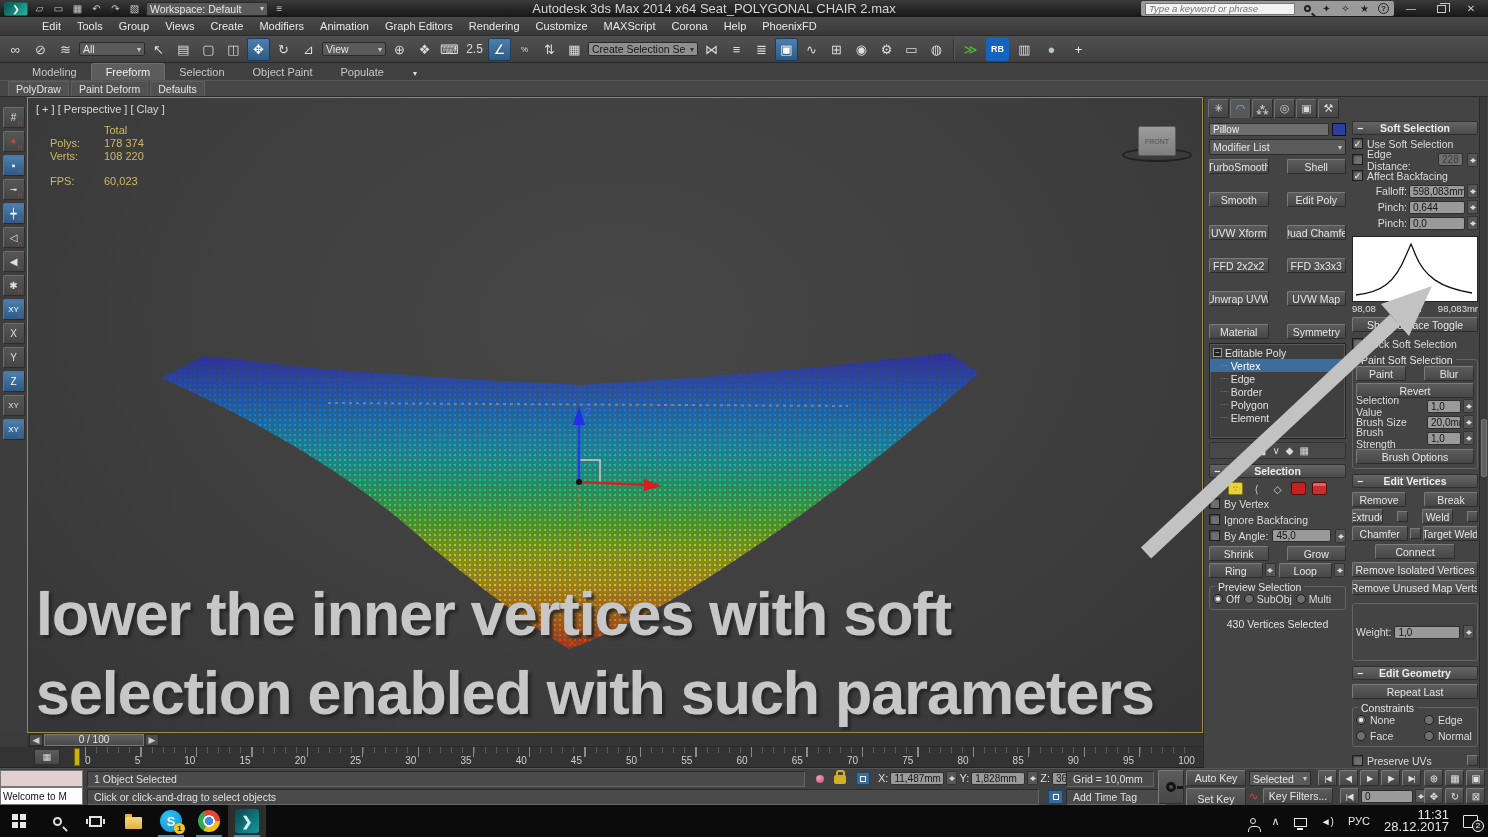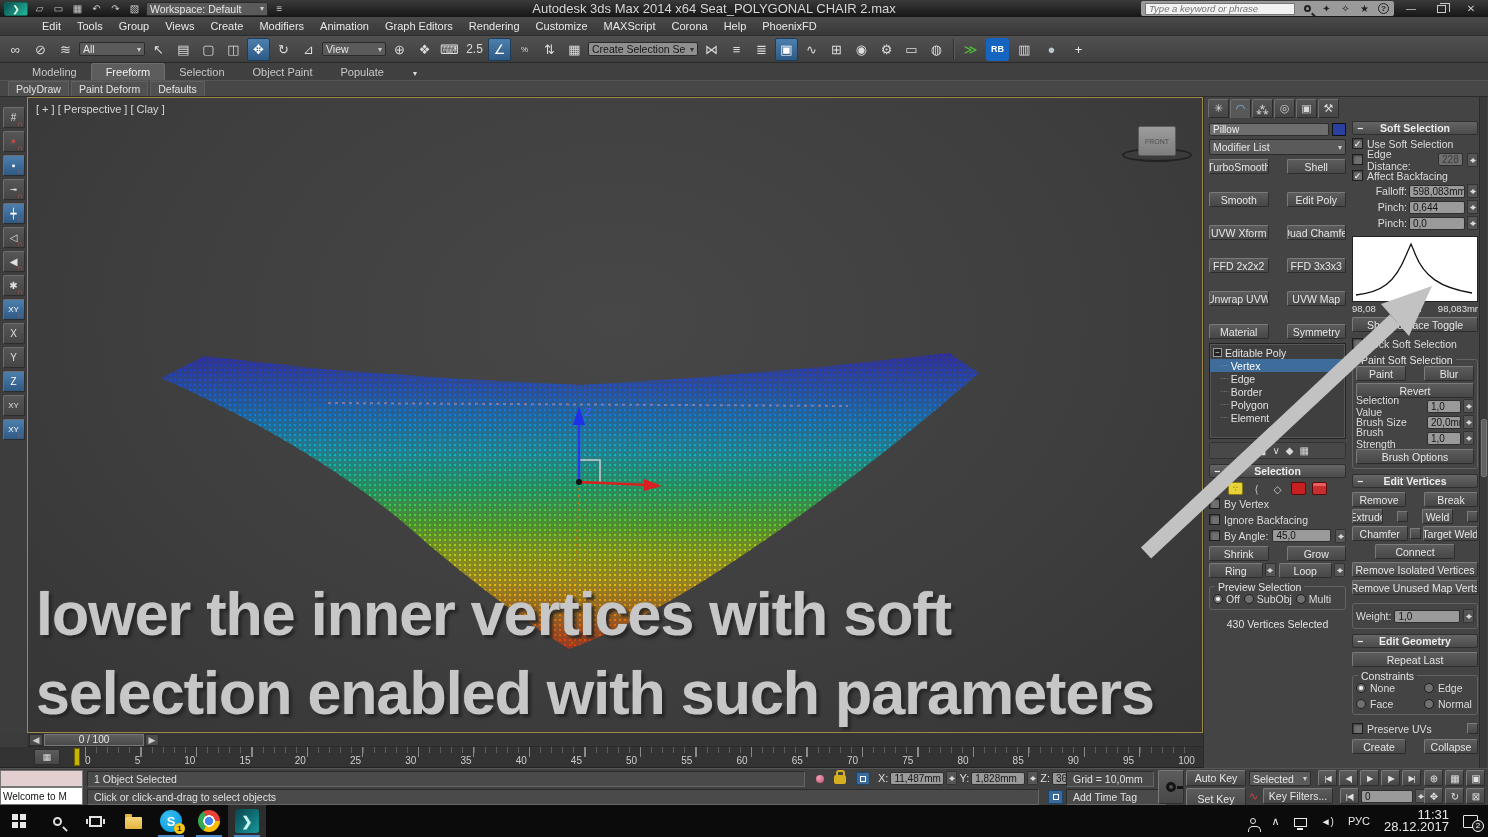--- a/index.html
+++ b/index.html
@@ -404,20 +404,34 @@
 
       </span>
       <span class="ltb on">
         <span style="font-size: 8px;" class="sm">XY</span>
         <span class="mg">∩</span>
       </span>
     </div>
 
   <div id="viewport">
     <div id="vplabel">[ + ] [ Perspective ] [ Clay ]</div>
+    <div id="vstats">
+      <div class="sg">
+        <span></span>
+          <span>Total</span>
+        <span>Polys:</span>
+          <span>178 374</span>
+        <span>Verts:</span>
+          <span>108 220</span>
+        <span style="height:12px"></span>
+          <span></span>
+        <span>FPS:</span>
+          <span>60,023</span>
+      </div>
+    </div>
     <div id="viewcube">
       <div class="ring"></div>
       <div class="cube">FRONT</div>
     </div>
     <svg id="meshsvg" width="880" height="330" viewBox="0 0 880 330">
       <defs>
         <linearGradient id="meshGrad" x1="0" y1="0" x2="0" y2="1">
           <stop offset="0%" stop-color="#2020dd"></stop>
             <stop offset="10%" stop-color="#1550f0"></stop>
             <stop offset="22%" stop-color="#0090ff"></stop>
@@ -712,21 +726,21 @@
       <div class="grid2" style="margin-top:2px;grid-template-columns:1fr 11px 1fr;gap:2px;align-items:center">
         <div class="btn3">Chamfer</div>
         <span class="setbox"></span>
         <div class="btn3">Target Weld</div>
       </div>
       <div class="row" style="justify-content:center;margin-top:3px">
         <div class="btn3" style="width:80px">Connect</div>
       </div>
       <div class="btn3" style="margin-top:3px">Remove Isolated Vertices</div>
       <div class="btn3" style="margin-top:3px">Remove Unused Map Verts</div>
-      <div class="grp" style="padding:4px 3px">
+      <div class="grp" style="padding:20px 3px">
         <div class="lfr" style="justify-content:flex-start;gap:3px">
           <span>Weight:</span>
           <span class="fld" style="flex:1">1,0</span>
           <span class="spin">
               <i></i>
               <i class="dn"></i>
             </span>
         </div>
       </div>
 

